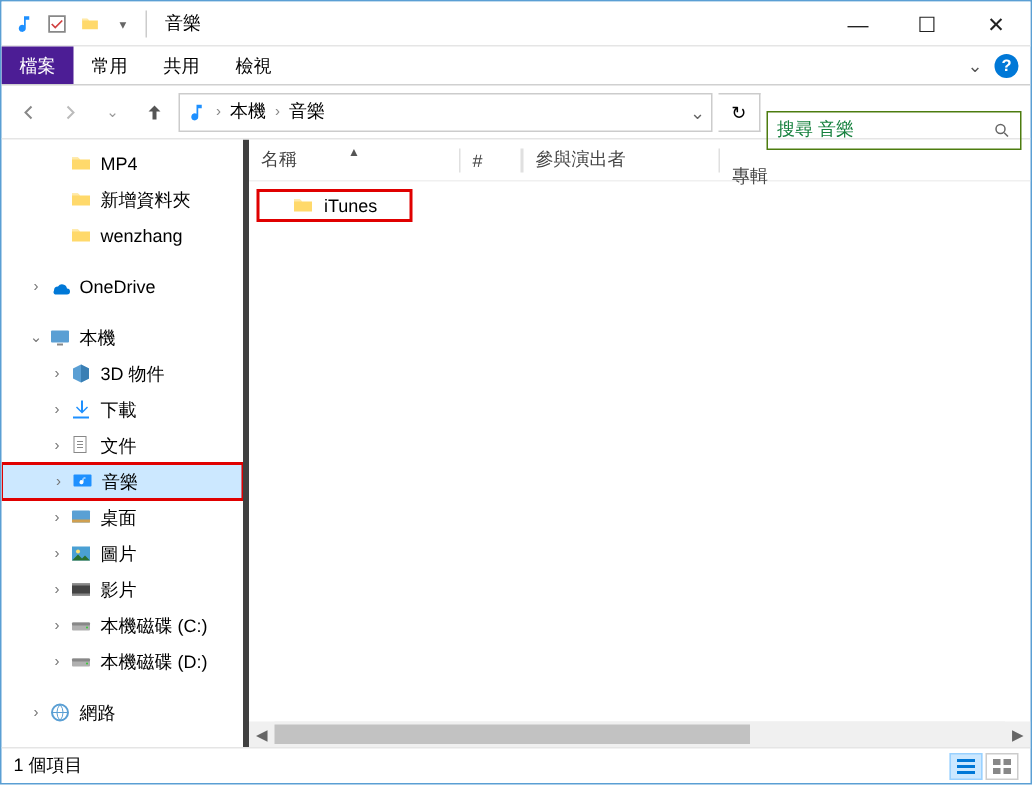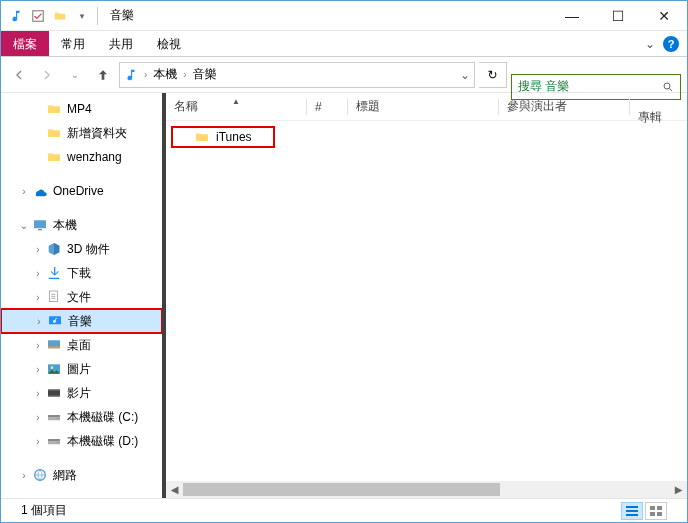--- a/index.html
+++ b/index.html
@@ -6,21 +6,21 @@
     body { width: 688px; height: 523px; background: #fff; border: 1px solid #5a9fd4; display: flex; flex-direction: column; overflow: hidden; }
     .titlebar { height: 30px; background: #fff; display: flex; align-items: center; border-bottom: 1px solid #e5e5e5; }
     .titlebar-left { display: flex; align-items: center; gap: 4px; padding-left: 6px; }
     .qat-icon { width: 18px; height: 18px; display: flex; align-items: center; justify-content: center; }
     .qat-sep { width: 1px; height: 18px; background: #ccc; margin: 0 2px;}
     .title-text { margin-left: 6px; }
     .win-controls { margin-left: auto; display: flex; }
     .win-btn { width: 46px; height: 30px; display: flex; align-items: center; justify-content: center; font-size: 14px; color: #222; }
     .ribbon { height: 26px; display: flex; align-items: stretch; border-bottom: 1px solid #d0d0d0; }
     .ribbon-tab { padding: 5px 12px; cursor: default; }
-    .ribbon-tab.active { background: #be185d; color: #fff; }
+    .ribbon-tab.active { background: #4c1d95; color: #fff; }
     .ribbon-right { margin-left: auto; display: flex; align-items: center; padding-right: 8px; gap: 8px;}
     .help-icon { width: 16px; height: 16px; border-radius: 50%; background: #0078d7; color: #fff; display: flex; align-items: center; justify-content: center; font-size: 11px; font-weight: bold; }
     .addrbar { height: 36px; display: flex; align-items: center; padding: 4px 6px; border-bottom: 1px solid #e5e5e5; gap: 4px; }
     .nav-btn { width: 24px; height: 24px; display: flex; align-items: center; justify-content: center; color: #555; }
     .nav-btn.dim { color: #999; }
     .addr-box { flex: 1; height: 26px; border: 1px solid #ccc; display: flex; align-items: center; padding: 0 4px; gap: 4px; }
     .addr-box .crumb { display: flex; align-items: center; gap: 2px;}
     .addr-box .carr { color: #888; font-size: 10px; margin: 0 2px;}
     .addr-spacer { flex: 1; }
     .refresh-box { height: 26px; width: 28px; border: 1px solid #ccc; border-left: none; display: flex; align-items: center; justify-content: center; }
@@ -43,21 +43,21 @@
     .col.artist { width: 130px; }
     .col.album { flex:1;margin-top:21px; }
     .col-sep { width: 1px; height: 16px; background: #e0e0e0; }
     .sort-ind { position: absolute; top: -1px; left: 50%; transform: translateX(-50%); font-size: 8px; color: #555; }
     .filelist { flex: 1; padding: 6px; position: relative; }
     .file-row { display: inline-flex; align-items: center; gap: 6px; padding: 2px 22px; }
     .scroll-h { height: 17px; background: #f0f0f0; display: flex; align-items: center; }
     .scroll-track { flex:1; height: 17px; background: #f0f0f0; position: relative;}
     .scroll-thumb { position: absolute; left: 0; width: 65%; top: 2px; bottom: 2px; background: #c2c2c2;}
     .scroll-btn { width: 17px; height: 17px; display: flex; align-items:center; justify-content:center; color:#666; font-size:10px;}
-    .statusbar { height: 24px; border-top: 1px solid #e5e5e5; display: flex; align-items: center; padding: 0 20px; }
+    .statusbar { height: 24px; border-top: 1px solid #e5e5e5; display: flex; align-items: center; padding: 0 8px; }
     .status-right { margin-left: auto; display: flex; gap: 2px; }
     .view-btn { width: 22px; height: 18px; border: 1px solid #ccc; display:flex; align-items:center; justify-content:center;}
     .view-btn.active { background: #cce8ff; border-color:#99d1ff;}
     svg { display: block; }
     .empty-gap { height: 10px; }
   </style>
 </head>
 <body>
 
 <div class="titlebar">
@@ -304,21 +304,20 @@
     </div>
   <div class="content">
     <div class="cols">
       <div class="col name">
         <span class="sort-ind">▲</span>
         <span>名稱</span>
       </div>
       <div class="col-sep"></div>
       <div class="col num">#</div>
       <div class="col-sep"></div>
-      <div class="col ti">標題</div>
       <div class="col-sep"></div>
       <div class="col artist">參與演出者</div>
       <div class="col-sep"></div>
       <div class="col album">專輯</div>
     </div>
     <div class="filelist" id="filelist"><div class="file-row hl-red">
           <span class="icon">
             <svg width="16" height="16" viewBox="0 0 24 24">
               <path fill="#ffd96b" d="M3 6h6l2 2h10v10H3z"></path>
               <path fill="#ffe9a8" d="M3 6h6l2 2H3z"></path>

